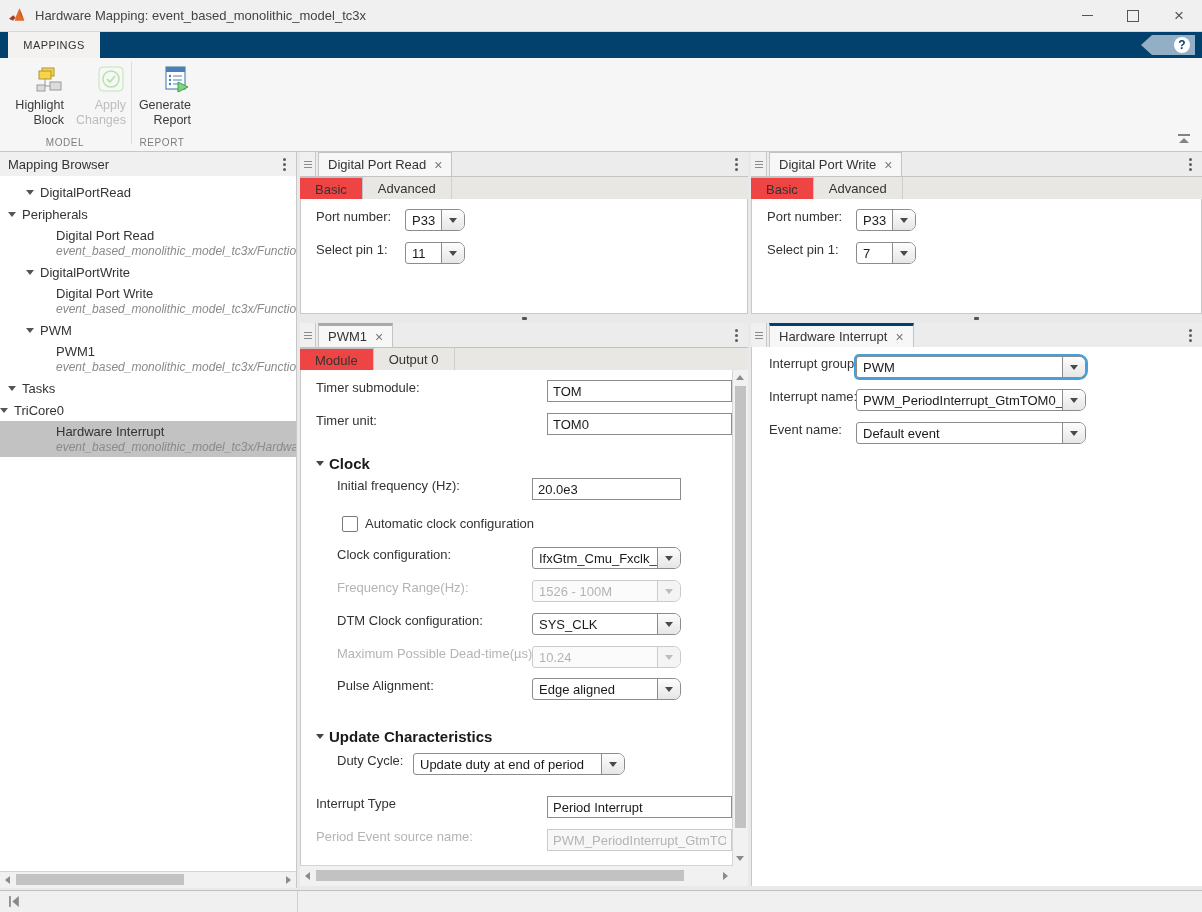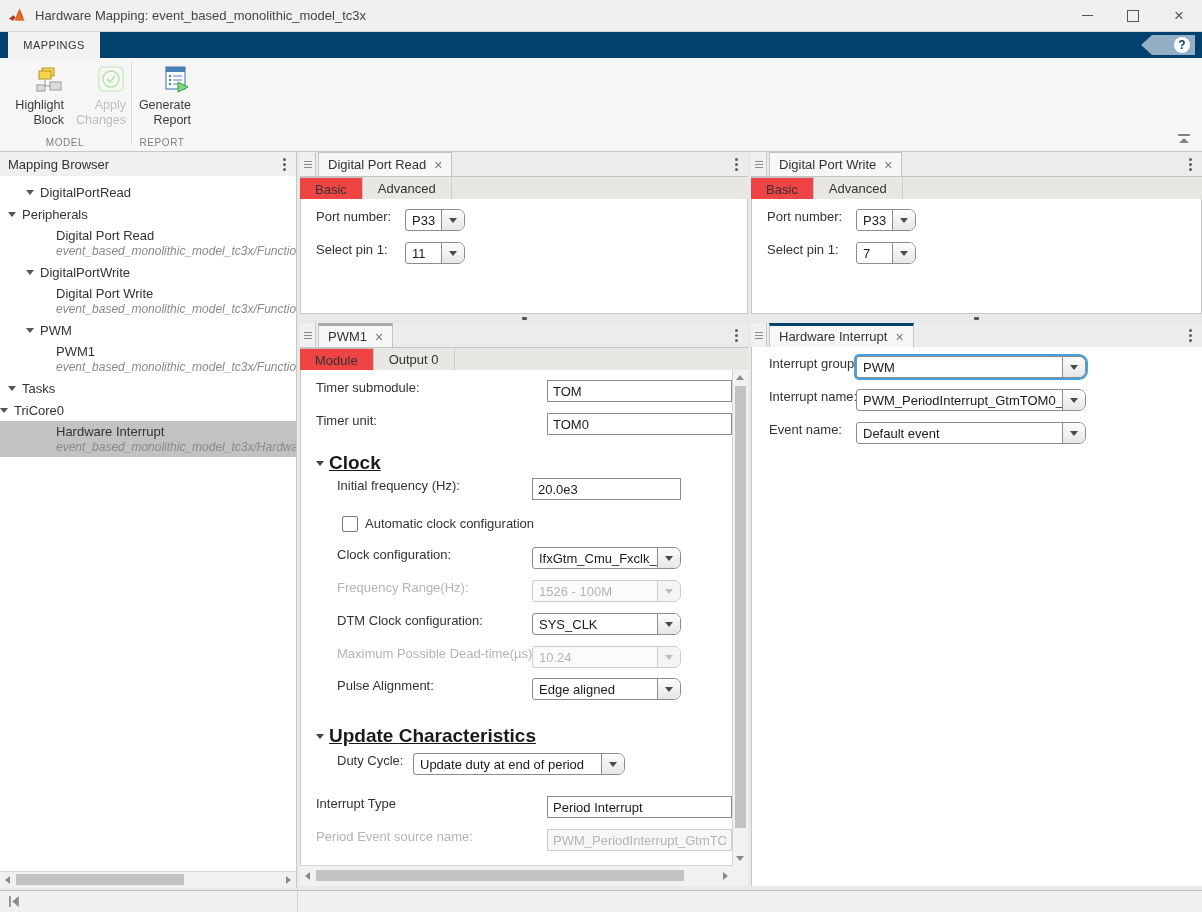--- a/index.html
+++ b/index.html
@@ -68,21 +68,21 @@
   .dd .t{padding:0 6px;font-size:13px;display:flex;align-items:center;color:#1a1a1a;border-right:1px solid #8c8c8c;
          overflow:hidden;white-space:nowrap;box-sizing:border-box;}
   .dd .b{width:22px;display:flex;align-items:center;justify-content:center;background:linear-gradient(#fdfdfd,#e6e6e6);
          border-radius:0 6px 6px 0;}
   .dd.dis{border-color:#cbcbcb;background:#fbfbfb;}
   .dd.dis .t{color:#b4b4b4;border-right-color:#cbcbcb;}
   .dd.dis .b{background:#f4f4f4;}
   .dd.dis .tri-down{border-top-color:#bdbdbd;}
   .dd.focus{box-shadow:0 0 0 2px #45a1dc;}
   .cb{width:14px;height:14px;border:1px solid #7a7a7a;border-radius:2px;background:#fff;flex:none;}
-  .sect{display:flex;align-items:center;font-weight:bold;font-size:19px;color:#1a1a1a;text-decoration:underline;}
+  .sect{display:flex;align-items:center;font-weight:bold;font-size:15px;color:#1a1a1a;}
   .sect .tri-down{margin-right:5px;border-top-color:#444;}
   .prow{position:absolute;height:22px;display:flex;}
 
   
   .panel-hd{height:24px;background:#f0f0f0;border-bottom:1px solid #c8c8c8;display:flex;align-items:center;}
   .panel-hd .ttl{font-size:13px;color:#333;margin-left:8px;}
   .panel-hd .kebab{margin-left:auto;margin-right:6px;}
 
   .left-panel{left:0;top:152px;width:297px;height:736px;background:#fff;border-right:1px solid #c8c8c8;}
   .tree{position:absolute;left:0;top:24px;right:0;bottom:16px;overflow:hidden;background:#fff;padding-top:5px;}

